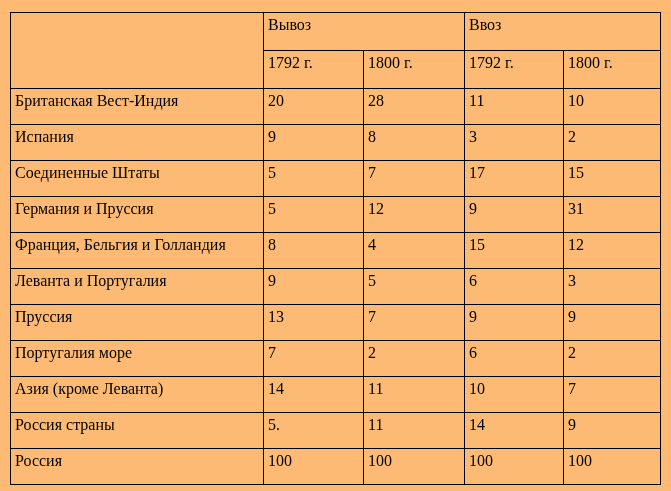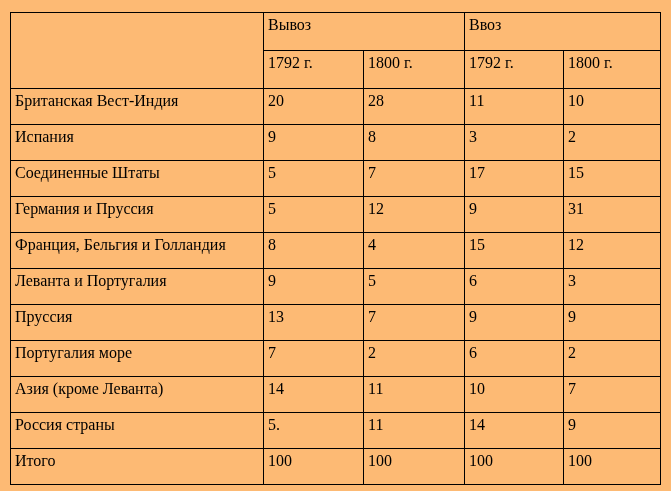--- a/index.html
+++ b/index.html
@@ -131,21 +131,21 @@
         <td>7</td>
       </tr>
       <tr class="data-row">
         <td>Россия страны</td>
         <td>5.</td>
         <td>11</td>
         <td>14</td>
         <td>9</td>
       </tr>
       <tr class="data-row">
-        <td>Итого</td>
+        <td>Россия</td>
         <td>100</td>
         <td>100</td>
         <td>100</td>
         <td>100</td>
       </tr>
     </tbody>
   </table>
 </div>
 
 </body></html>

